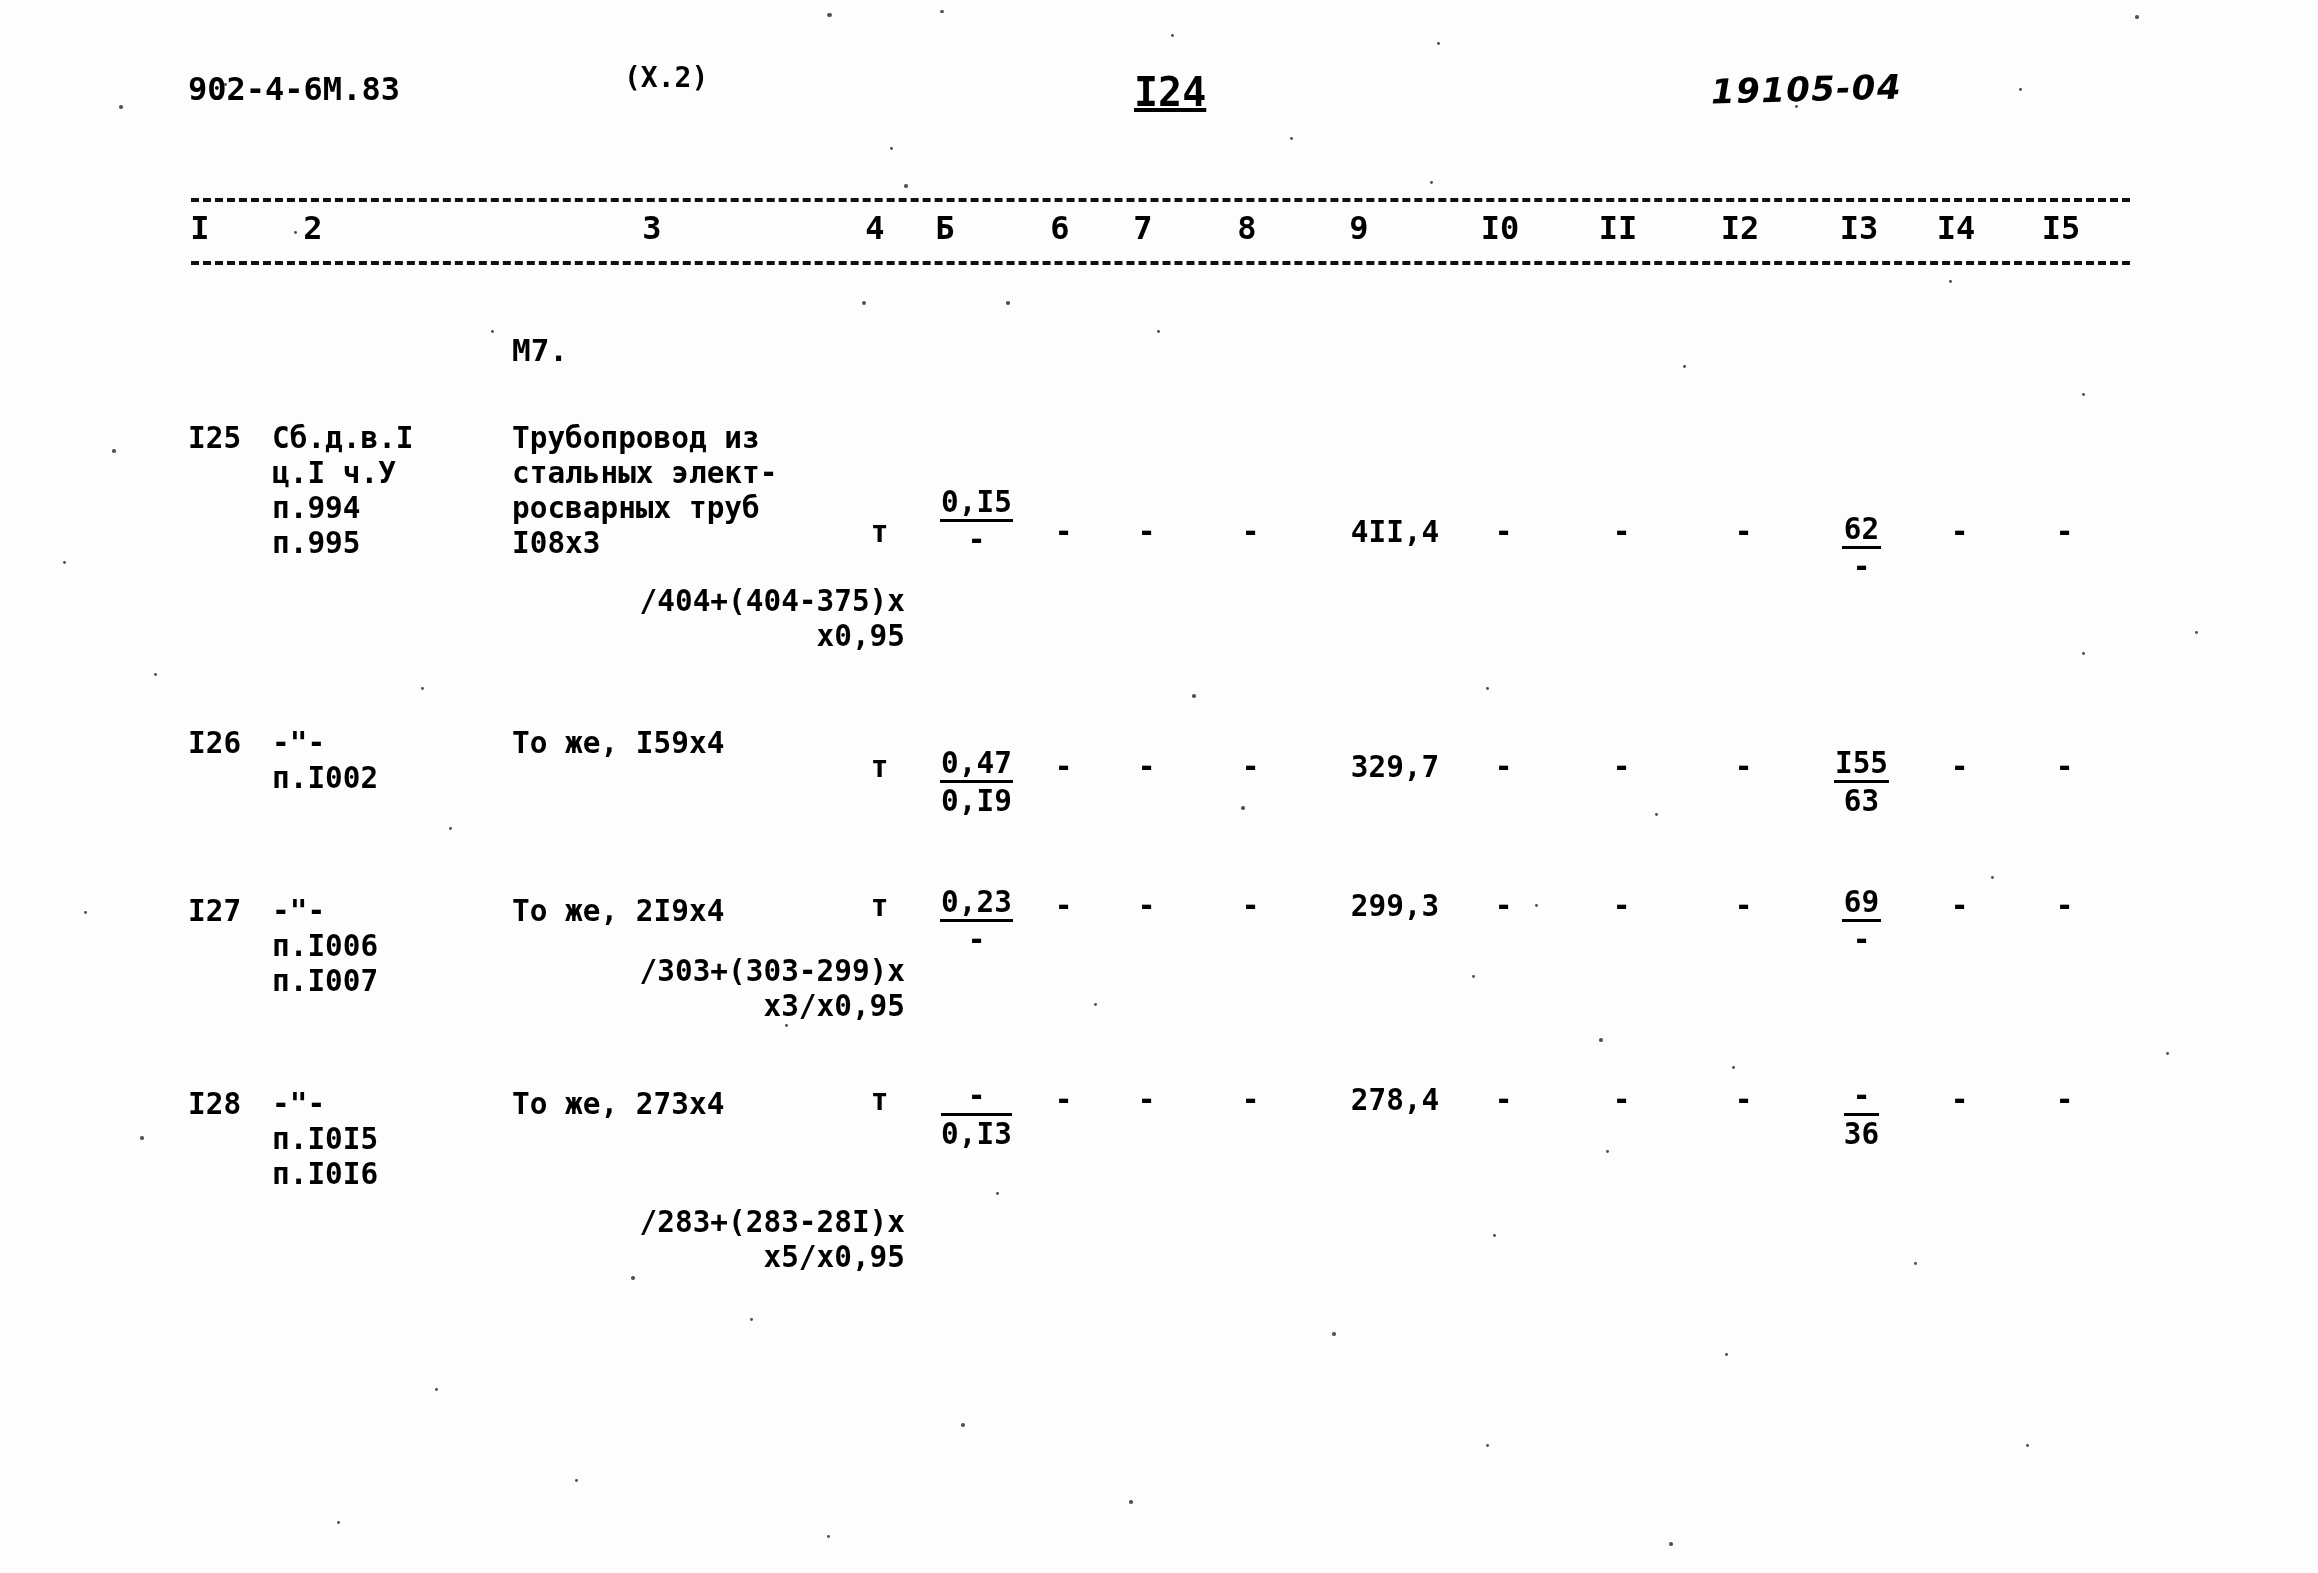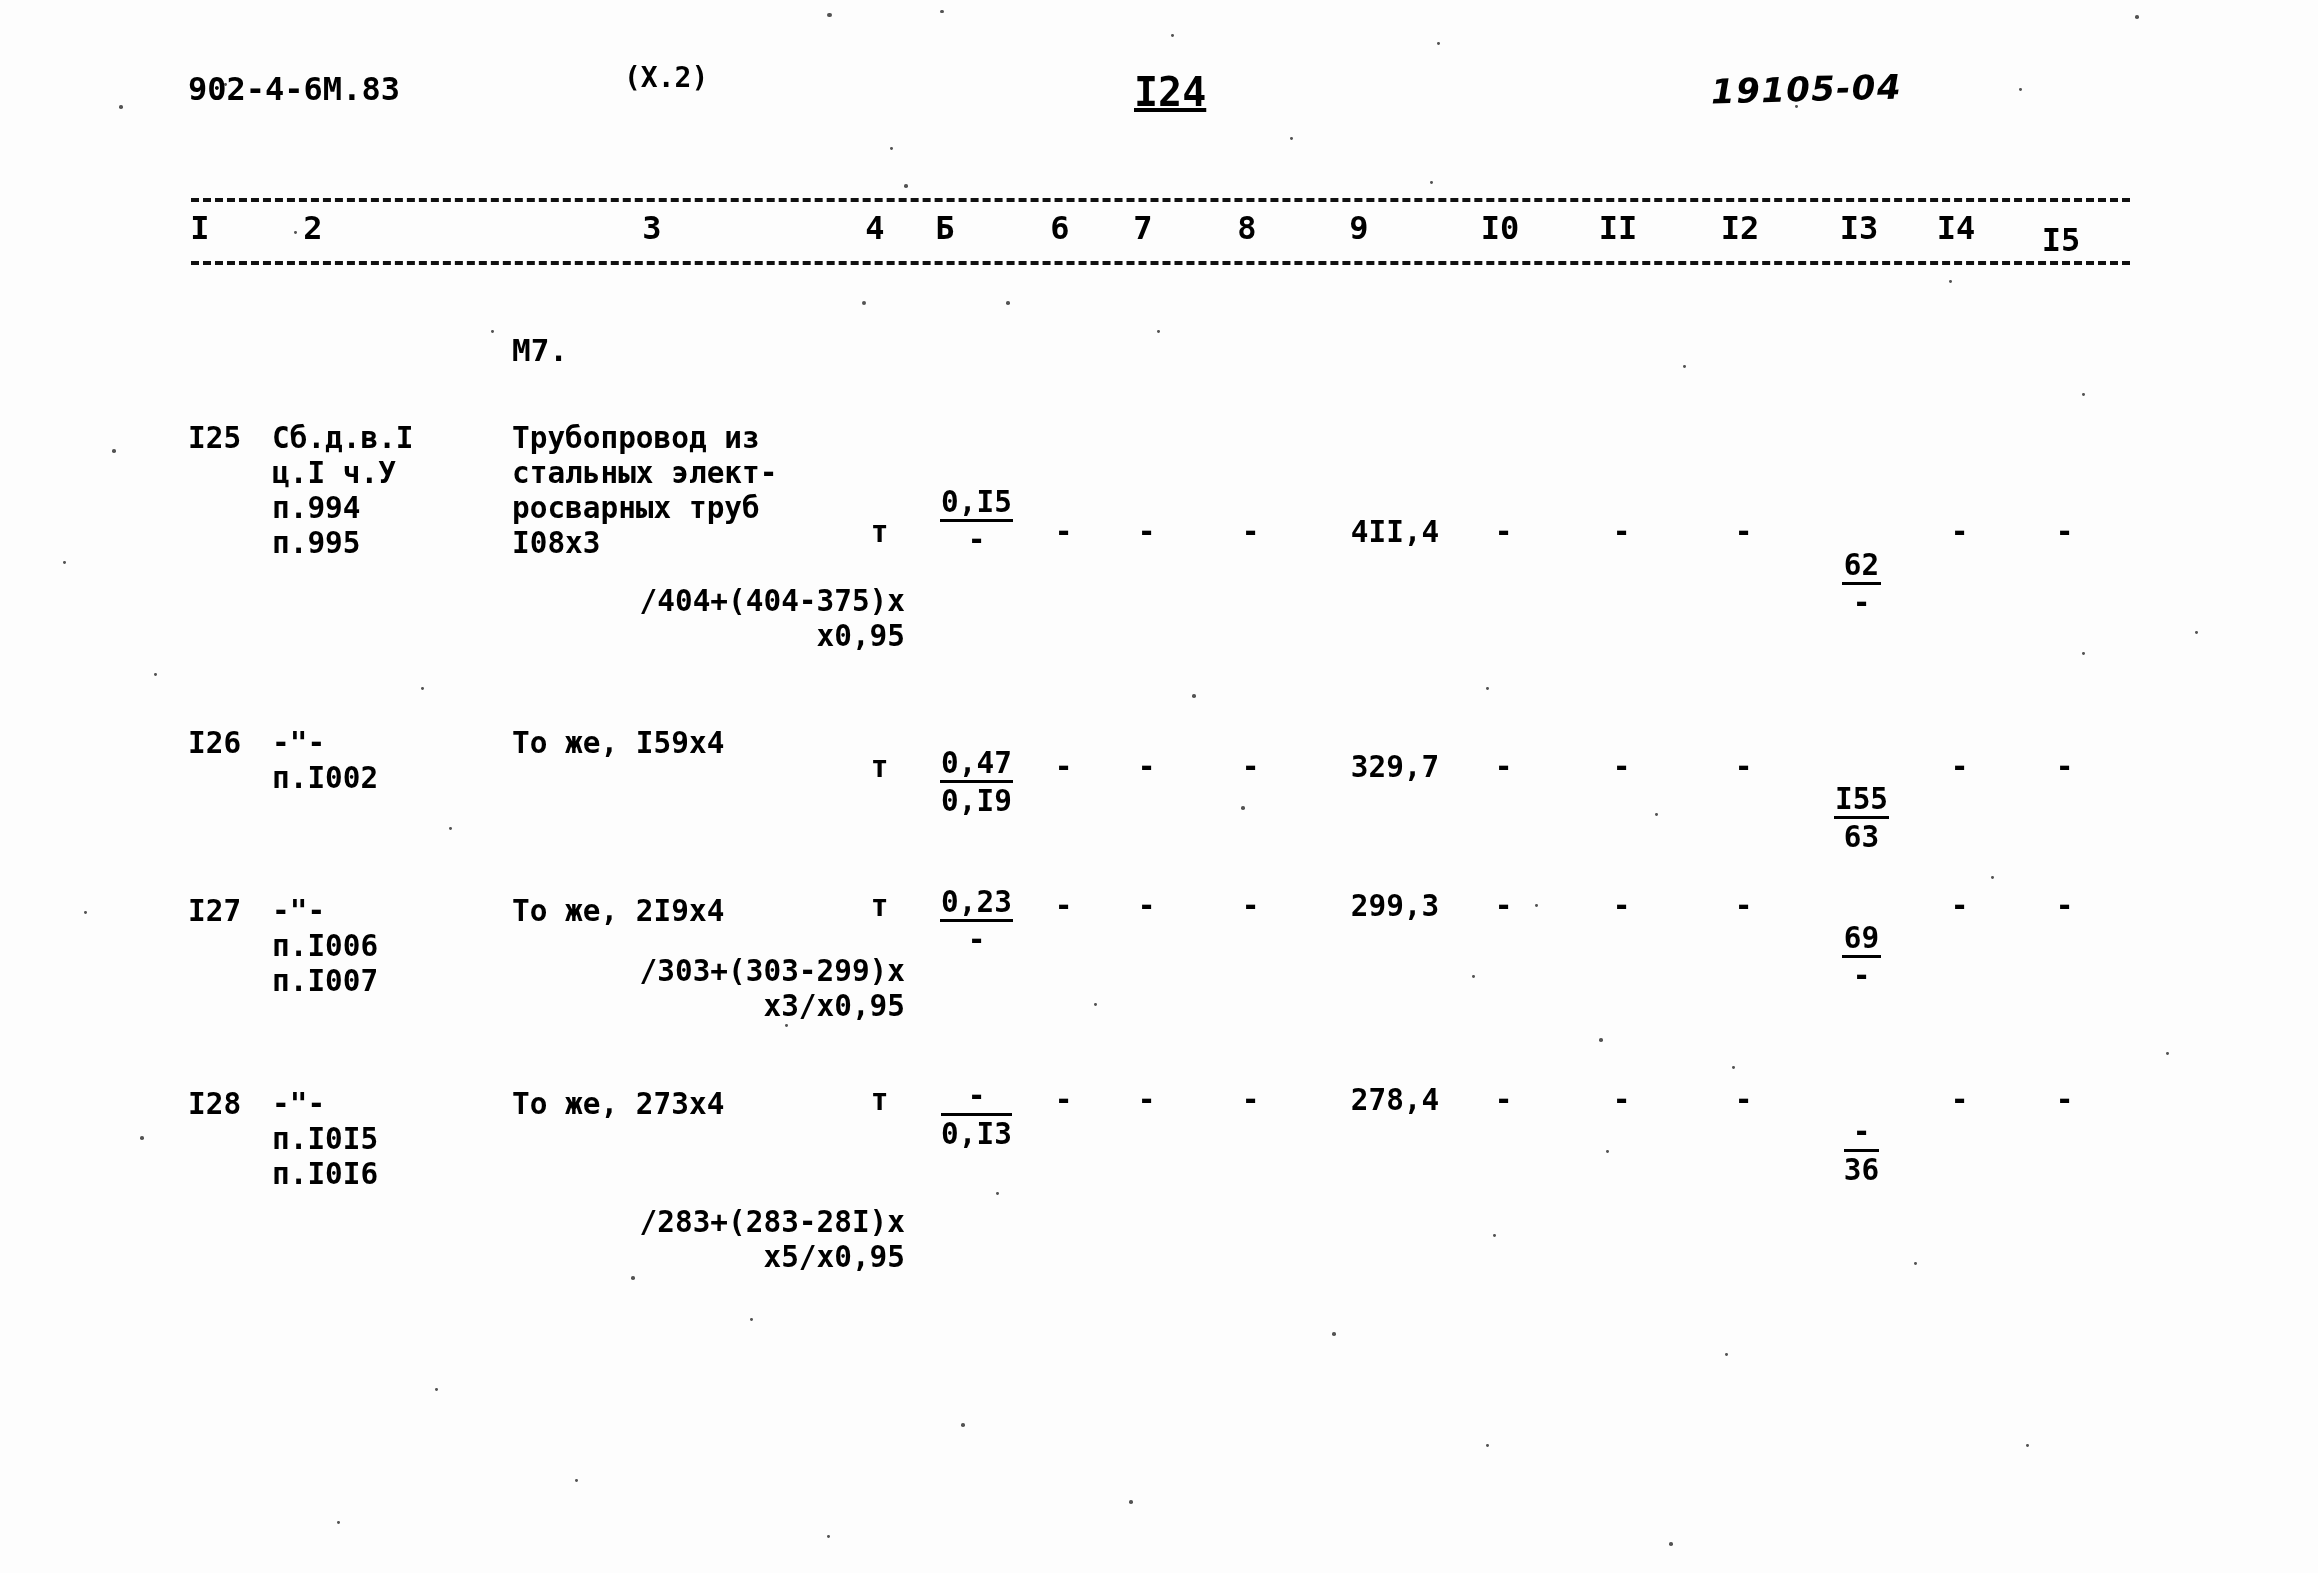--- a/index.html
+++ b/index.html
@@ -97,21 +97,21 @@
   .c3  { left: 512px;  width: 316px; text-align: left; }
   .c4  { left: 864px; width: 31px;  text-align: center; }
   .c5  { left: 924px; width: 105px; text-align: center; }
   .c6  { left: 1039px; width: 49px;  text-align: center; }
   .c7  { left: 1122px; width: 49px;  text-align: center; }
   .c8  { left: 1226px; width: 49px;  text-align: center; }
   .c9  { left: 1318px; width: 154px; text-align: center; }
   .c10 { left: 1479px; width: 49px;  text-align: center; }
   .c11 { left: 1597px; width: 49px;  text-align: center; }
   .c12 { left: 1719px; width: 49px;  text-align: center; }
-  .c13 { left: 1809px; width: 105px; text-align: center; margin-top: 36px; }
+  .c13 { left: 1809px; width: 105px; text-align: center; }
   .c14 { left: 1935px; width: 49px;  text-align: center; }
   .c15 { left: 2040px; width: 49px;  text-align: center; }
 
   
   .frac { display: inline-block; text-align: center; }
   .frac .num {
     display: block;
     border-bottom: 3.5px solid #000;
     padding: 0 1.4px 0.7px 1.4px;
     line-height: 32px;
@@ -168,21 +168,21 @@
       <div class="cn tw" style="left: 917px; width: 56px;">Б</div>
       <div class="cn tw" style="left: 1032px; width: 56px;">6</div>
       <div class="cn tw" style="left: 1115px; width: 56px;">7</div>
       <div class="cn tw" style="left: 1219px; width: 56px;">8</div>
       <div class="cn tw" style="left: 1331px; width: 56px;">9</div>
       <div class="cn tw" style="left: 1472px; width: 56px;">I0</div>
       <div class="cn tw" style="left: 1590px; width: 56px;">II</div>
       <div class="cn tw" style="left: 1712px; width: 56px;">I2</div>
       <div class="cn tw" style="left: 1831px; width: 56px;">I3</div>
       <div class="cn tw" style="left: 1928px; width: 56px;">I4</div>
-      <div class="cn tw" style="left: 2033px; width: 56px; margin-top: 12px;">I5</div>
+      <div class="cn tw" style="left: 2033px; width: 56px;">I5</div>
     </div>
 
   <div class="tw" id="grp-label">М7.</div>
 
   <div id="rows">
       <div class="row">
         <div class="cell tw c1" style="top: 421px;">I25</div>
         <div class="cell tw c2" style="top: 421px;"><div>Сб.д.в.I</div><div>ц.I ч.У</div><div>п.994</div><div>п.995</div></div>
         <div class="cell tw c3" style="top: 421px;"><div>Трубопровод из</div><div>стальных элект-</div><div>росварных труб</div><div>I08х3</div></div>
         <div class="formula tw" style="top: 584px;"><div>/404+(404-375)х</div><div>х0,95</div></div>

